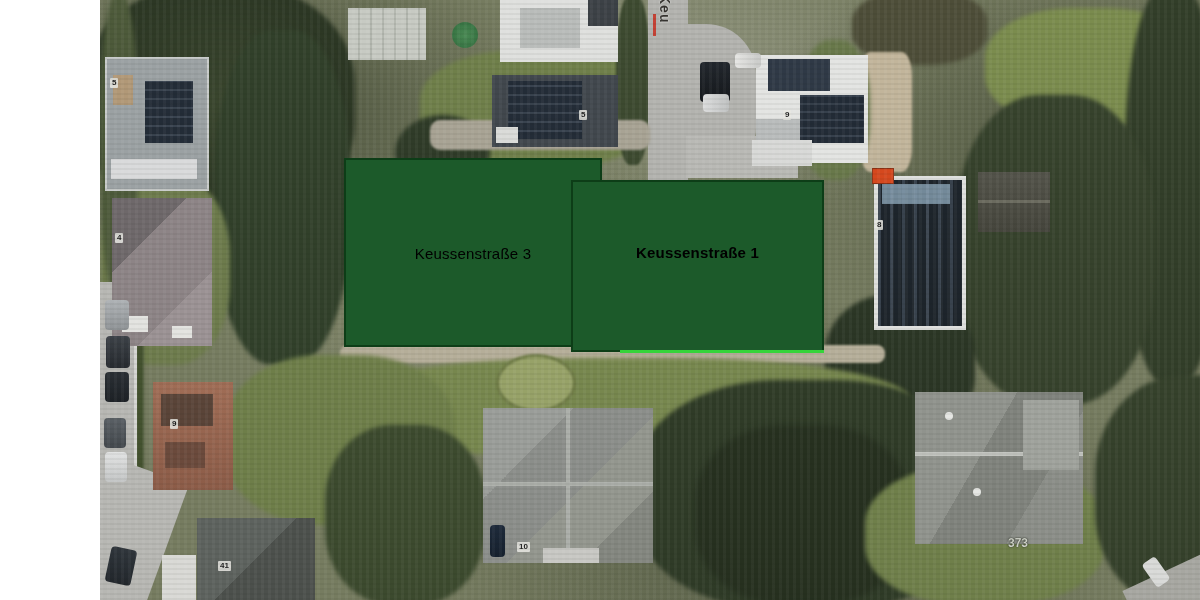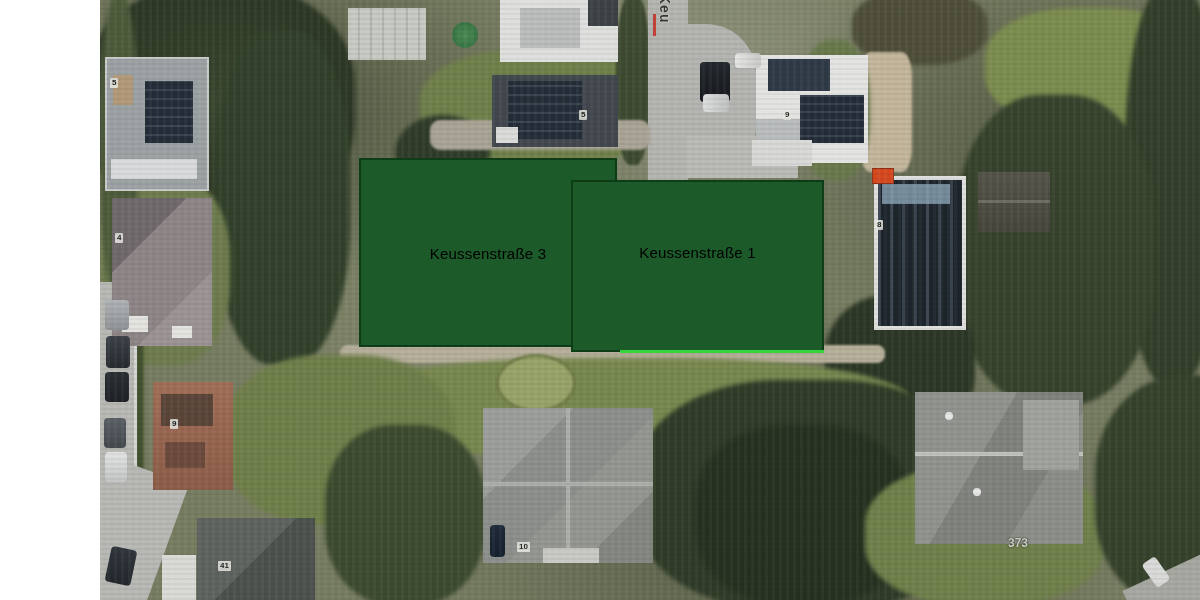--- a/index.html
+++ b/index.html
@@ -146,23 +146,23 @@
     <div class="chip" style="left:479px;top:110px;">5</div>
     <div class="chip" style="left:683px;top:110px;">9</div>
     <div class="chip" style="left:775px;top:220px;">8</div>
     <div class="chip" style="left:70px;top:419px;">9</div>
     <div class="chip" style="left:417px;top:542px;">10</div>
     <div class="chip" style="left:118px;top:561px;">41</div>
     <div class="bignum" style="left:908px;top:536px;">373</div>
 
     <div class="grain"></div>
 
-    <div id="parcel-3" class="parcel" style="left: 244px; top: 158px; width: 258px; height: 189px; background-color: rgb(28, 90, 42); border-color: rgb(13, 61, 23); margin-left: 15px;">
+    <div id="parcel-3" class="parcel" style="left: 244px; top: 158px; width: 258px; height: 189px; background-color: rgb(28, 90, 42); border-color: rgb(13, 61, 23);">
       <div class="parcel-label">Keussenstraße 3</div>
     </div>
-    <div id="parcel-1" class="parcel" style="left: 471px; top: 180px; width: 253px; height: 172px; background-color: rgb(28, 90, 42); border-color: rgb(13, 61, 23);">
+    <div id="parcel-1" class="parcel" style="left: 471px; top: 180px; width: 253px; height: 172px; background-color: rgb(28, 90, 42); border-color: rgb(13, 61, 23); font-weight: bold;">
       <div class="parcel-label">Keussenstraße 1</div>
     </div>
     <div id="highlight-line" style="left: 520px; top: 350px; width: 204px; height: 3px; background-color: rgb(53, 212, 58);"></div>
 
   </div>
   <div style="position:absolute;left:0;top:0;width:100px;height:600px;background:#ffffff;"></div>
 </div>
 
 </body></html>

